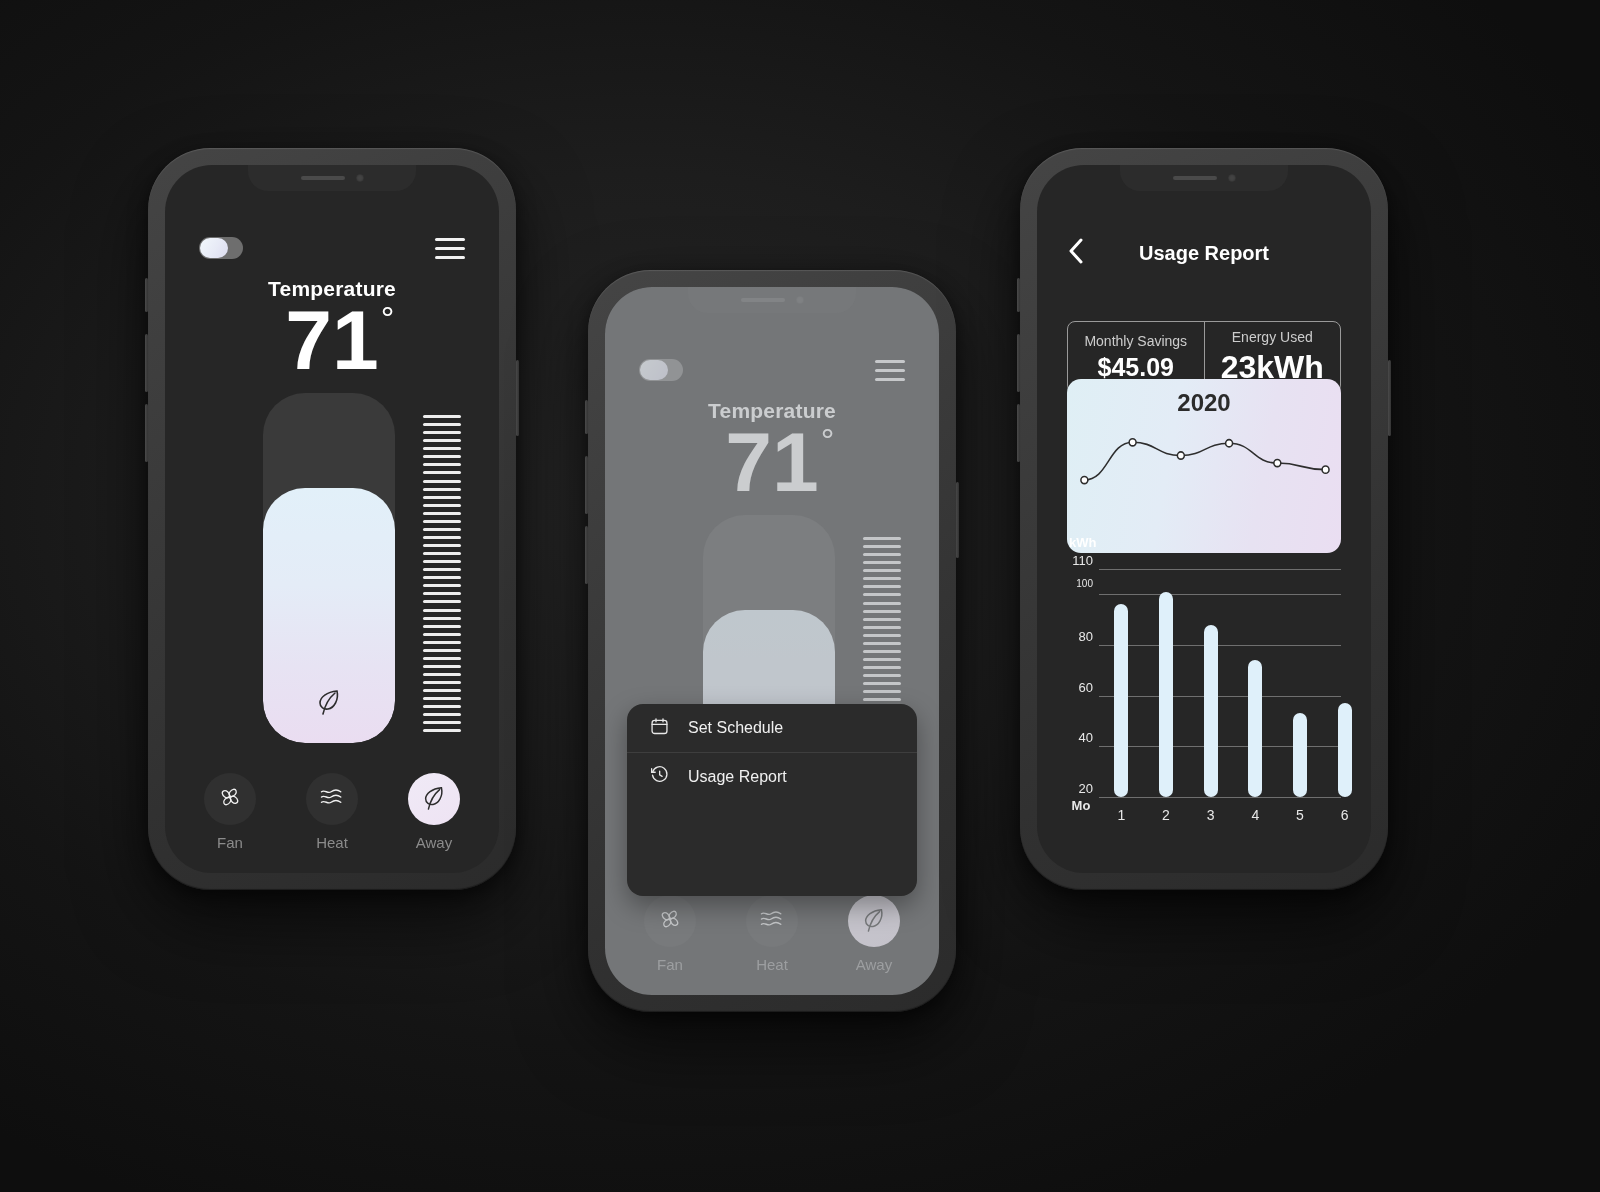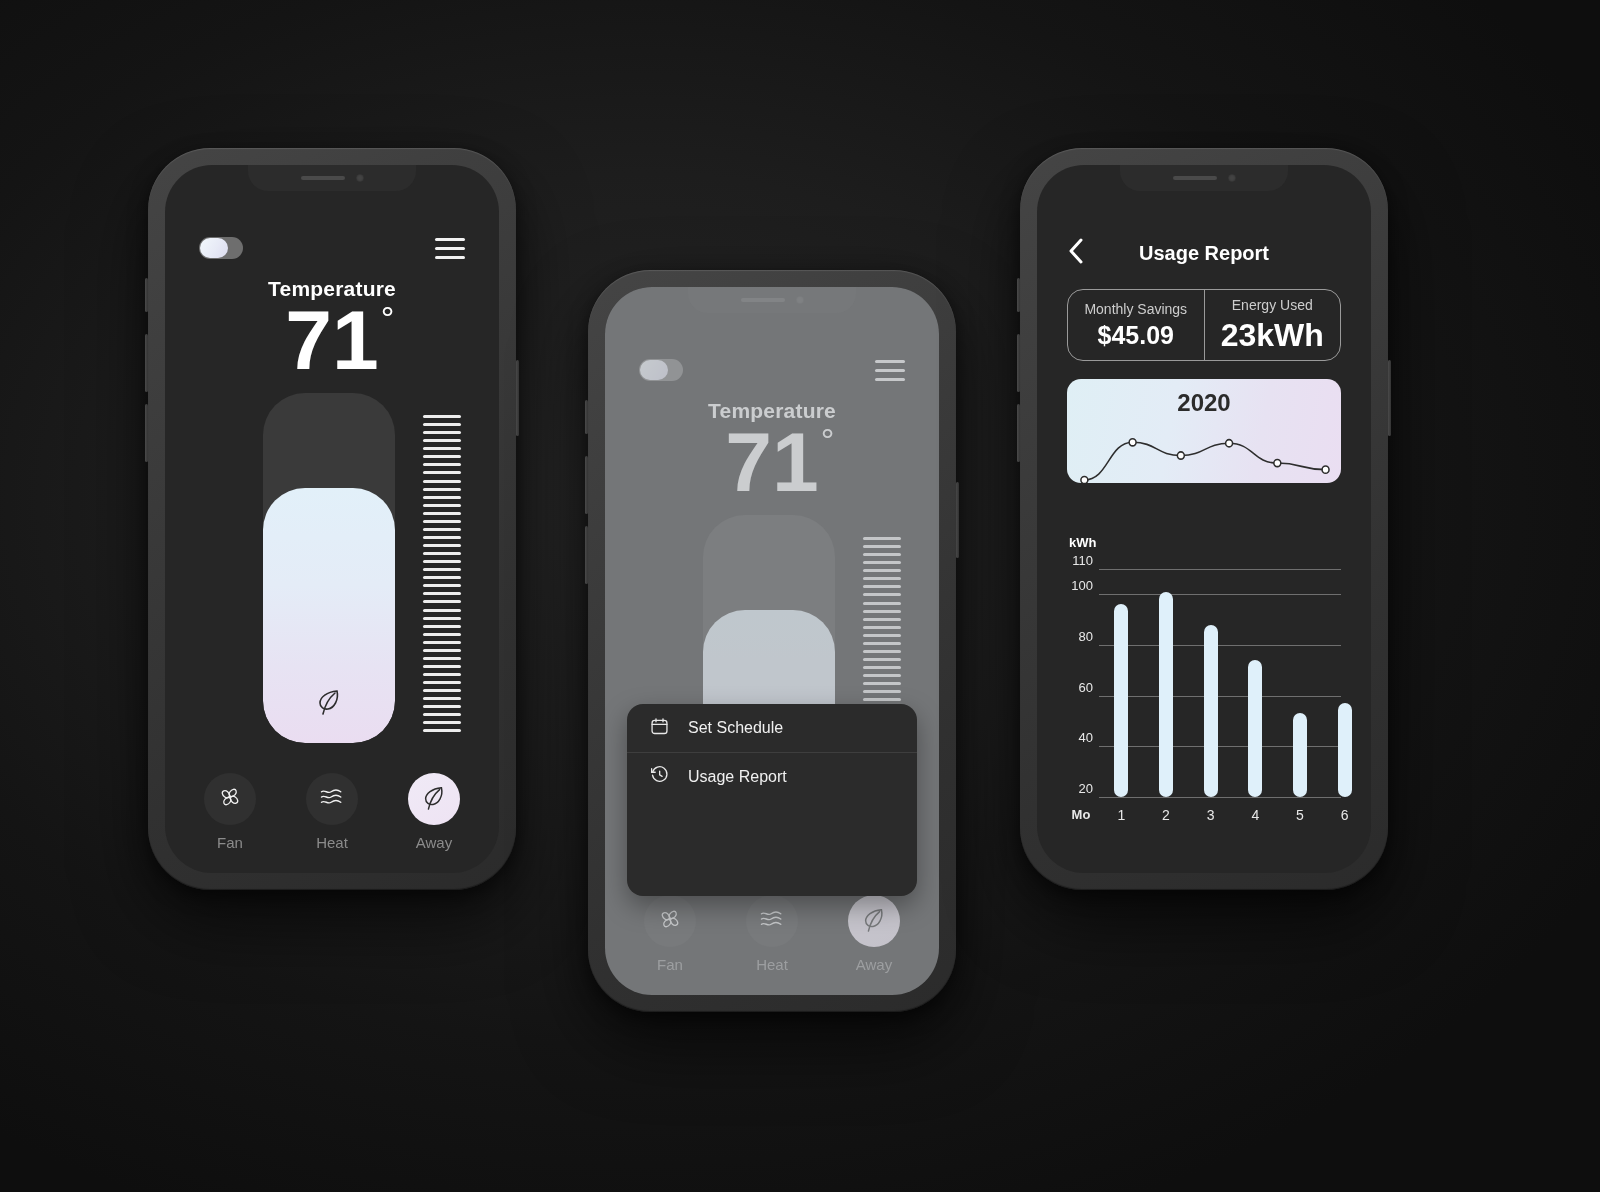--- a/index.html
+++ b/index.html
@@ -202,22 +202,23 @@
   .ur-header {
     position: absolute; left: 0; right: 0;
     display: flex; align-items: center; justify-content: center;
   }
   .back-chevron { position: absolute; left: 28px; cursor: pointer; }
   .ur-title { color: #fff; font-weight: bold; }
 
   .stats {
     position: absolute;
     border: 1.5px solid #9a9a9a;
-    border-radius: 16px;
+    border-radius: 8px;
     display: flex;
+    margin-top: 32px;
   }
   .stat {
     flex: 1;
     display: flex; flex-direction: column; align-items: center; justify-content: center;
     gap: 4px;
   }
   .stat + .stat { border-left: 1.5px solid #9a9a9a; }
   .stat-label { color: #cdcdcd; }
   .stat-value { color: #ffffff; font-weight: bold; }
 
@@ -551,21 +552,21 @@
         <div class="stat">
           <span class="stat-label" style="font-size:14px;">Monthly Savings</span>
           <span class="stat-value" style="font-size:25px;">$45.09</span>
         </div>
         <div class="stat">
           <span class="stat-label" style="font-size:14px;">Energy Used</span>
           <span class="stat-value" style="font-size:32px;">23kWh</span>
         </div>
       </div>
 
-      <div class="year-card" style="left:30px; right:30px; top:214px; height:104px;">
+      <div class="year-card" style="left:30px; right:30px; top:214px; height:174px;">
         <div class="year-title" style="top:10px; font-size:24px;">2020</div>
         <svg id="lineChart" width="100%" height="138" viewBox="0 0 284 138" preserveAspectRatio="none" style="position:absolute; inset:0;">
             <path d="M18 101.02857142857144 C43 101.02857142857144 43 63.31428571428571 68 63.31428571428571 C93 63.31428571428571 93 76.5142857142857 118 76.5142857142857 C143 76.5142857142857 143 64.25714285714287 168 64.25714285714287 C193 64.25714285714287 193 84.05714285714286 218 84.05714285714286 C243 84.05714285714286 243 90.65714285714286 268 90.65714285714286" fill="none" stroke="#2e2e2e" stroke-width="1.6" stroke-linecap="round"></path>
             <circle cx="18" cy="101.02857142857144" r="3.6" fill="#ffffff" stroke="#2e2e2e" stroke-width="1.6"></circle>
             <circle cx="68" cy="63.31428571428571" r="3.6" fill="#ffffff" stroke="#2e2e2e" stroke-width="1.6"></circle>
             <circle cx="118" cy="76.5142857142857" r="3.6" fill="#ffffff" stroke="#2e2e2e" stroke-width="1.6"></circle>
             <circle cx="168" cy="64.25714285714287" r="3.6" fill="#ffffff" stroke="#2e2e2e" stroke-width="1.6"></circle>
             <circle cx="218" cy="84.05714285714286" r="3.6" fill="#ffffff" stroke="#2e2e2e" stroke-width="1.6"></circle>
             <circle cx="268" cy="90.65714285714286" r="3.6" fill="#ffffff" stroke="#2e2e2e" stroke-width="1.6"></circle>
           </svg>
@@ -576,38 +577,38 @@
         <div id="gridHost" style="position:absolute; inset:0;">
             <div class="gridline" style="left: 32px; right: 0px; top: 262px;"></div>
             <div class="gridlabel" style="left: 0px; width: 26px; top: 246px; font-size: 13px;">20</div>
             <div class="gridline" style="left: 32px; right: 0px; top: 211.333px;"></div>
             <div class="gridlabel" style="left: 0px; width: 26px; top: 195.333px; font-size: 13px;">40</div>
             <div class="gridline" style="left: 32px; right: 0px; top: 160.667px;"></div>
             <div class="gridlabel" style="left: 0px; width: 26px; top: 144.667px; font-size: 13px;">60</div>
             <div class="gridline" style="left: 32px; right: 0px; top: 110px;"></div>
             <div class="gridlabel" style="left: 0px; width: 26px; top: 94px; font-size: 13px;">80</div>
             <div class="gridline" style="left: 32px; right: 0px; top: 59.3333px;"></div>
-            <div class="gridlabel" style="left: 0px; width: 26px; top: 43.3333px; font-size: 13px;">100</div>
+            <div class="gridlabel" style="left: 0px; width: 26px; top: 43.3333px; font-size: 10px;">100</div>
             <div class="gridline" style="left: 32px; right: 0px; top: 34px;"></div>
             <div class="gridlabel" style="left: 0px; width: 26px; top: 18px; font-size: 13px;">110</div>
           </div>
         <div id="barHost" style="position:absolute; inset:0;">
             <div class="bar" style="left: 47.3333px; top: 69.4667px; width: 14px; height: 192.533px; background: rgb(223, 240, 250);"></div>
             <div class="bar" style="left: 92px; top: 56.8px; width: 14px; height: 205.2px; background: rgb(223, 240, 250);"></div>
             <div class="bar" style="left: 136.667px; top: 89.7333px; width: 14px; height: 172.267px; background: rgb(223, 240, 250);"></div>
             <div class="bar" style="left: 181.333px; top: 125.2px; width: 14px; height: 136.8px; background: rgb(223, 240, 250);"></div>
             <div class="bar" style="left: 226px; top: 178.4px; width: 14px; height: 83.6px; background: rgb(223, 240, 250);"></div>
             <div class="bar" style="left: 270.667px; top: 168.267px; width: 14px; height: 93.7333px; background: rgb(223, 240, 250);"></div>
           </div>
         <div id="xHost" style="position:absolute; inset:0;">
             <div class="xlabel" style="left: 40.3333px; width: 28px; top: 272px; font-size: 14px;">1</div>
             <div class="xlabel" style="left: 85px; width: 28px; top: 272px; font-size: 14px;">2</div>
             <div class="xlabel" style="left: 129.667px; width: 28px; top: 272px; font-size: 14px;">3</div>
             <div class="xlabel" style="left: 174.333px; width: 28px; top: 272px; font-size: 14px;">4</div>
             <div class="xlabel" style="left: 219px; width: 28px; top: 272px; font-size: 14px;">5</div>
             <div class="xlabel" style="left: 263.667px; width: 28px; top: 272px; font-size: 14px;">6</div>
-            <div class="xlabel mo" style="left: 0px; width: 28px; top: 272px; font-size: 13px;">Mo</div>
+            <div class="xlabel mo" style="left: 0px; width: 28px; top: 263px; font-size: 13px;">Mo</div>
           </div>
       </div>
     </div>
   </div>
 
 </div>
 
 </body></html>

